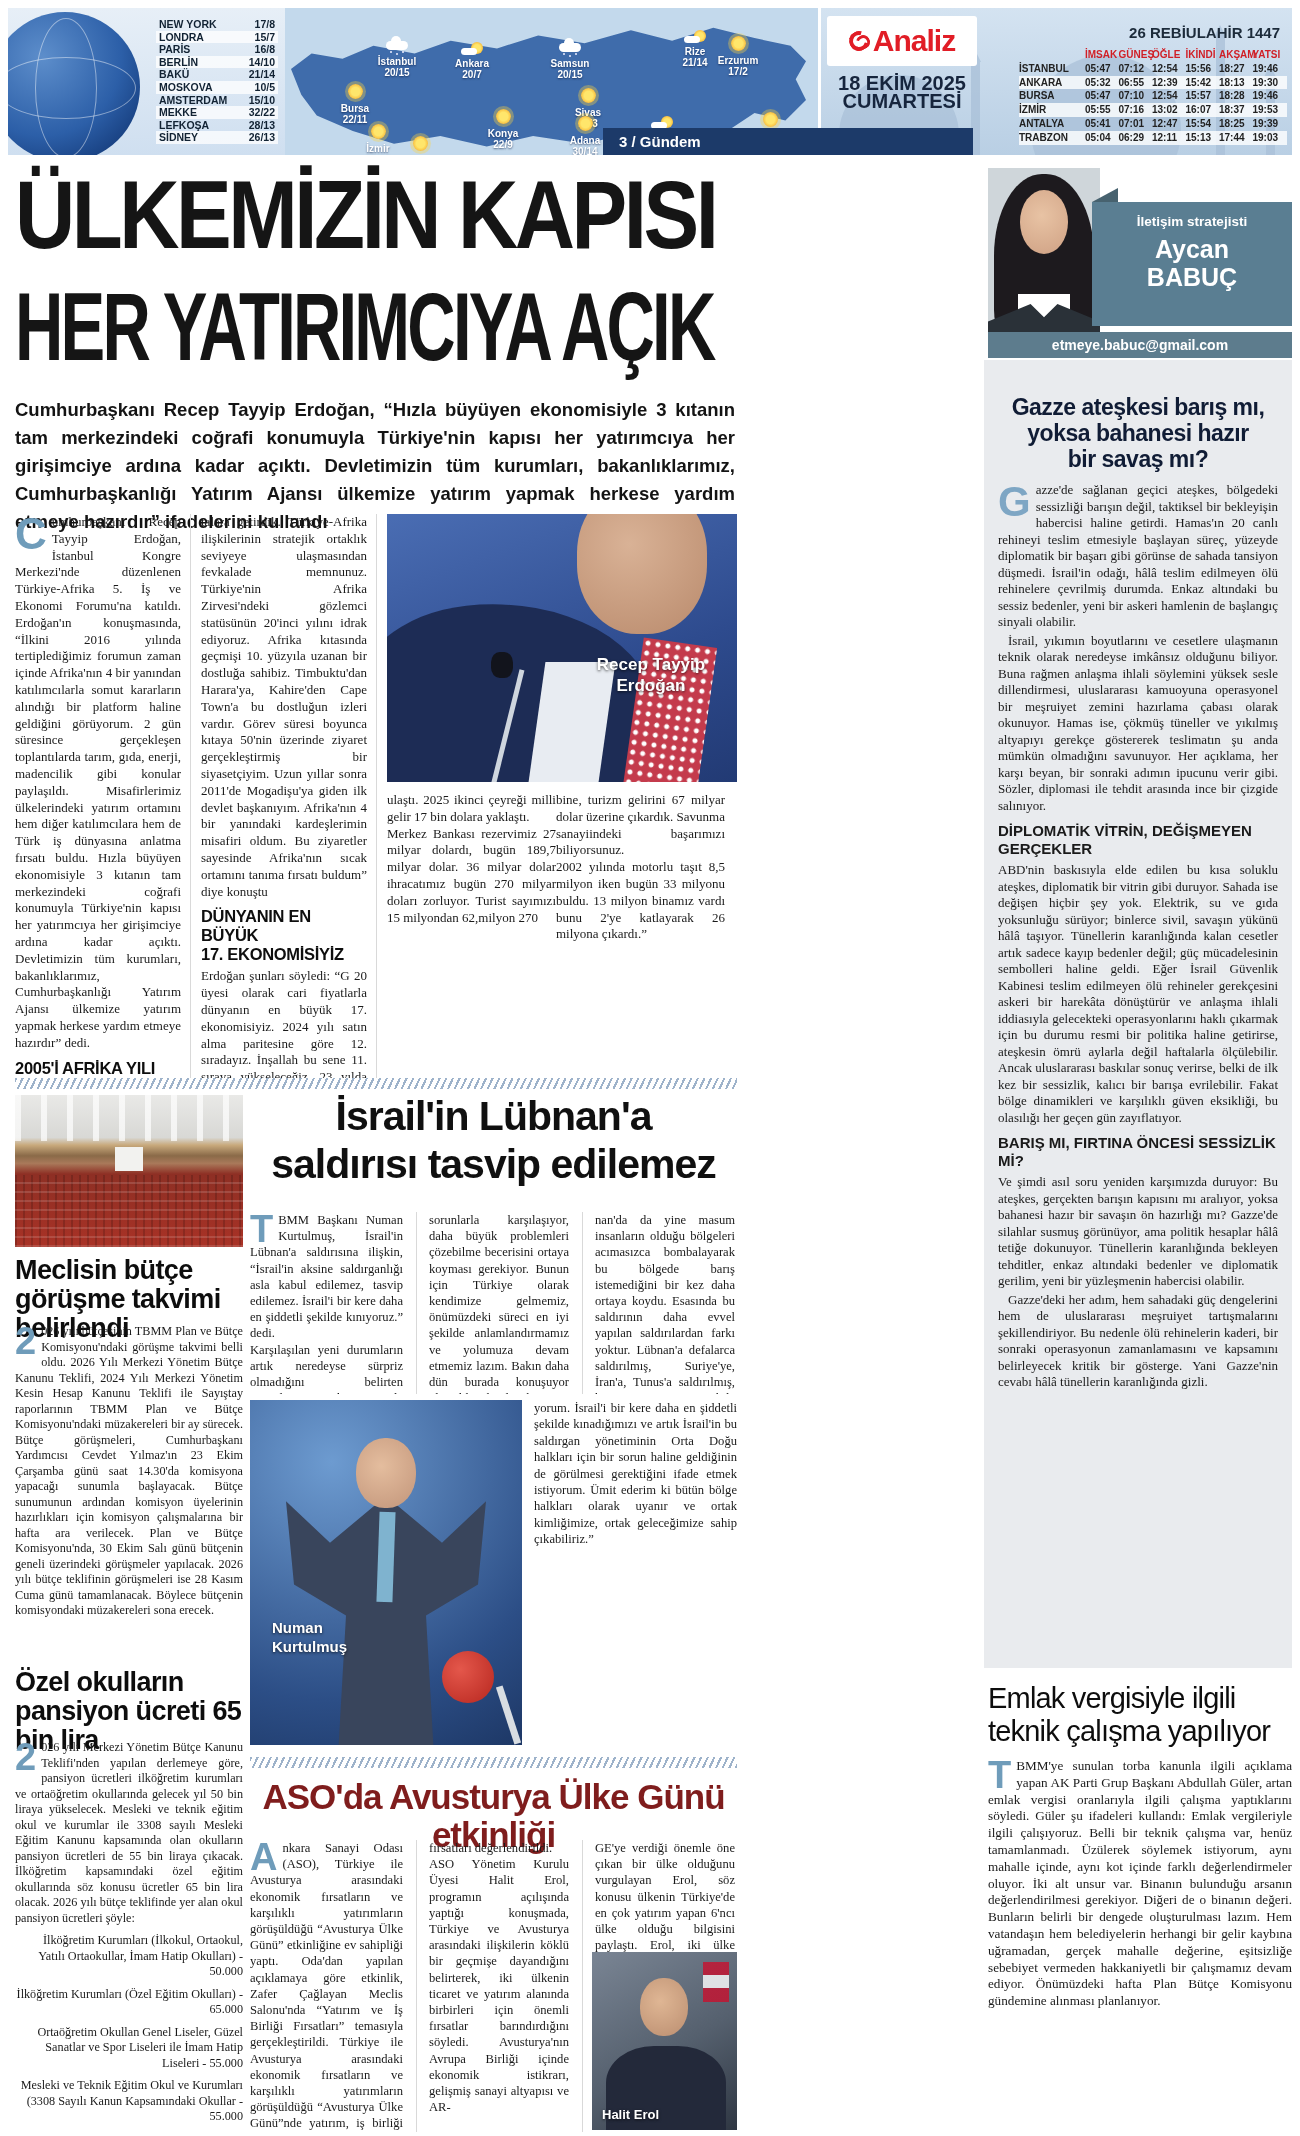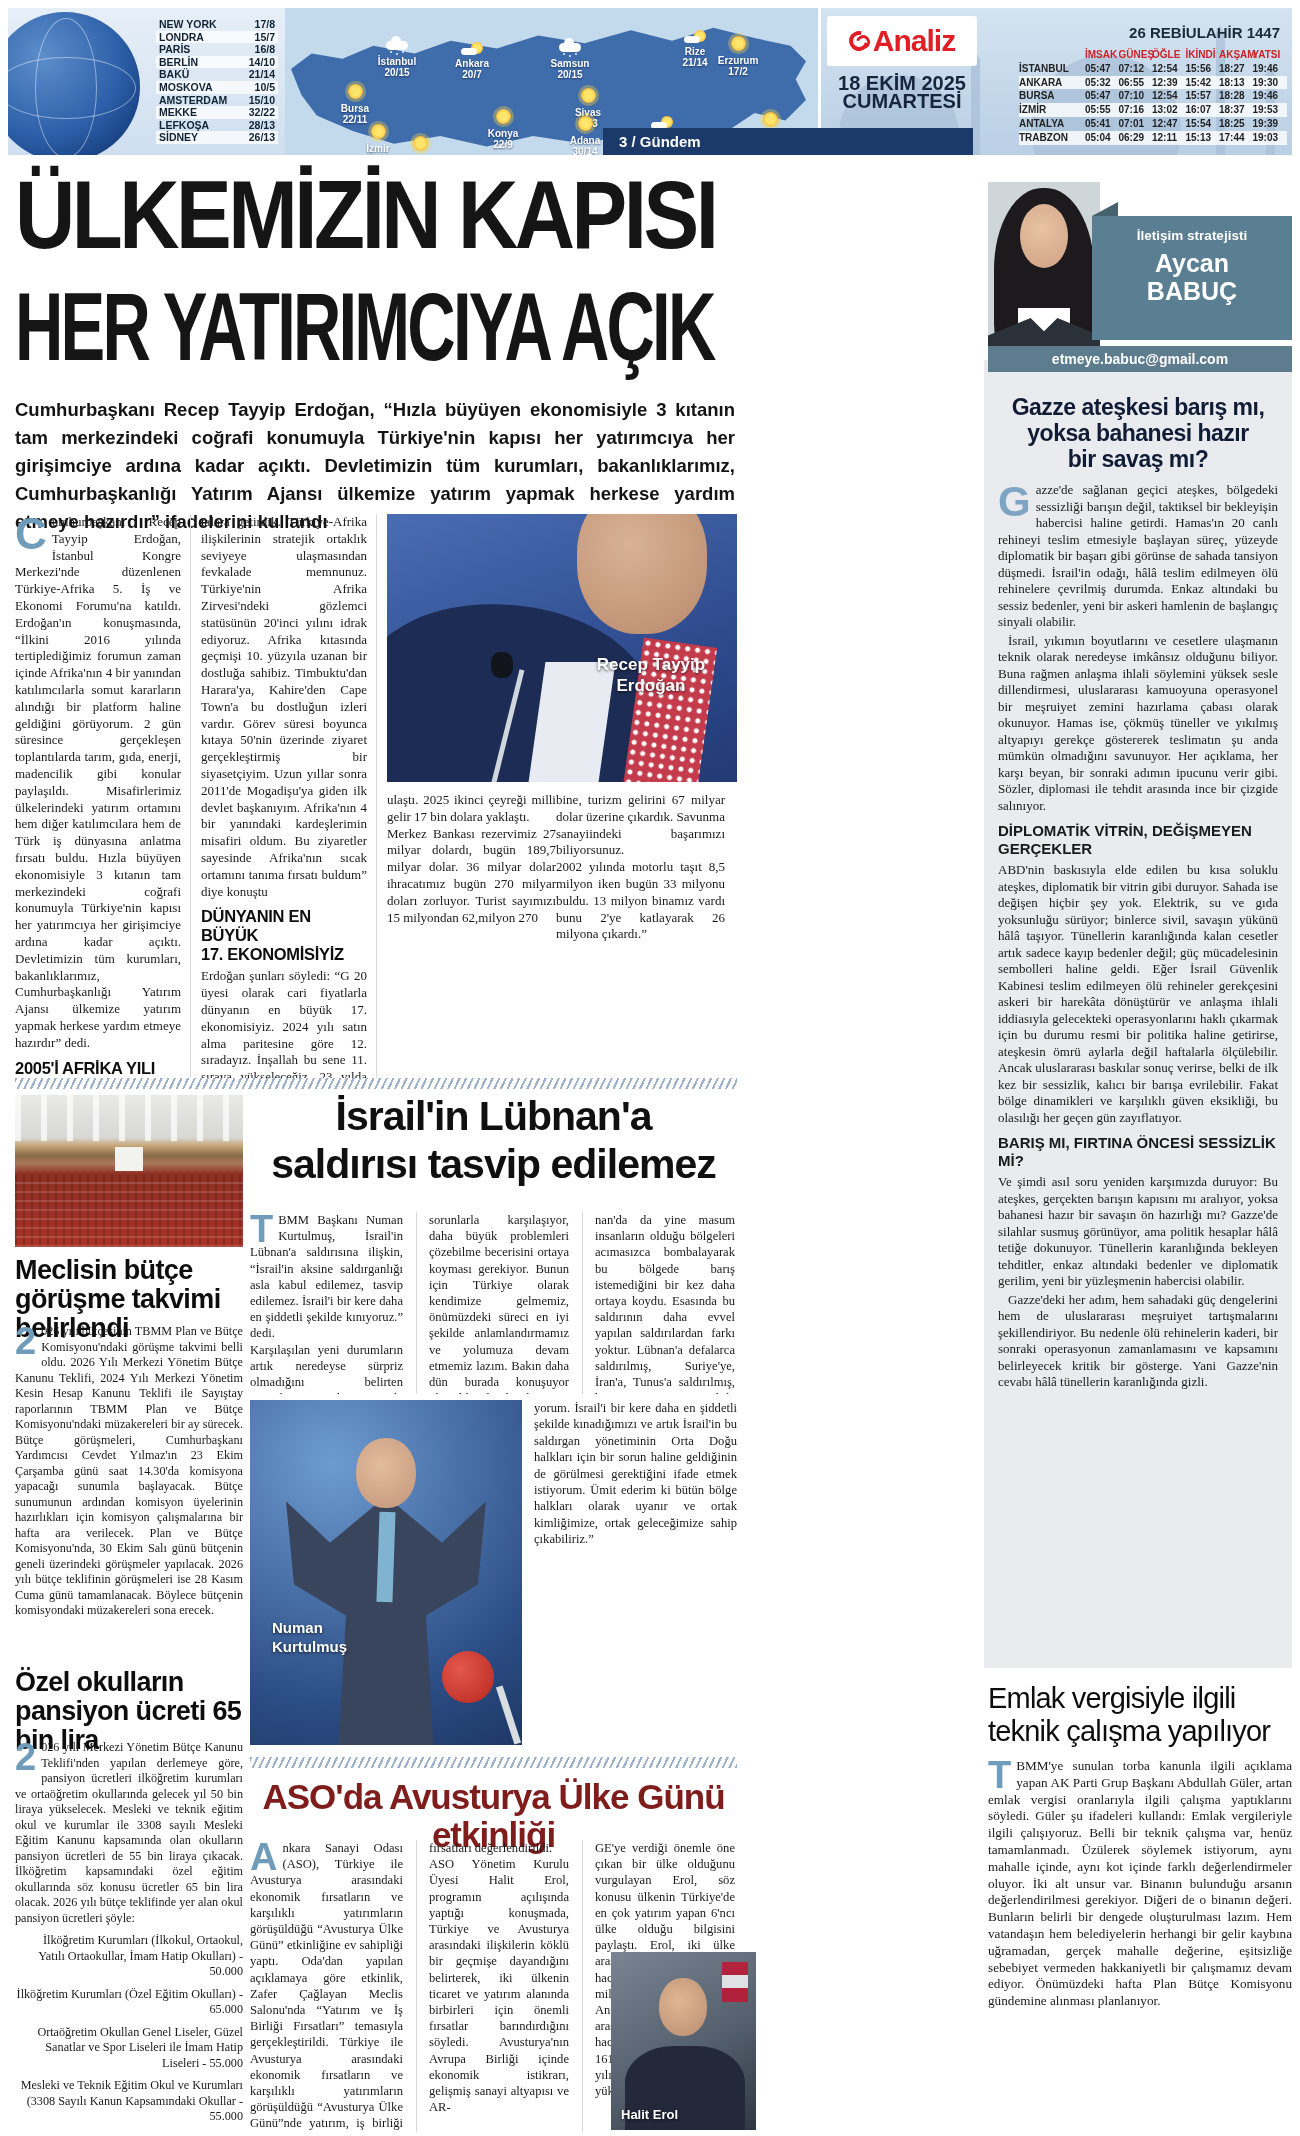--- a/index.html
+++ b/index.html
@@ -137,31 +137,31 @@
     background:radial-gradient(circle at 35% 35%,#e4574b,#b7271f);}
   .nk-micstem{position:absolute;right:10px;bottom:0;width:7px;height:60px;background:#d8dde2;transform:rotate(-18deg);}
   .nk-cap{left:22px;top:218px;font-size:15px;line-height:19px;text-align:left;}
   .isr-sidecol{position:absolute;left:534px;top:1400px;width:203px;height:345px;overflow:hidden;
     font-size:12.6px;line-height:16.4px;}
   .h-aso{position:absolute;left:250px;top:1778px;width:487px;text-align:center;font-weight:800;
     font-size:35px;line-height:38px;letter-spacing:-1px;color:#7f1d1d;}
   .aso-cols{position:absolute;left:250px;top:1840px;width:487px;height:292px;display:flex;gap:13px;overflow:hidden;}
   .aso-cols .icol{width:153px;font-size:12.6px;line-height:16.2px;}
   .photo-erol{position:absolute;left:592px;top:1952px;width:145px;height:178px;overflow:hidden;z-index:4;
-    background:linear-gradient(150deg,#7a8594 0%,#55606e 55%,#2f3743 100%);margin-left:19px;}
+    background:linear-gradient(150deg,#7a8594 0%,#55606e 55%,#2f3743 100%);}
   .he-suit{position:absolute;left:14px;bottom:-8px;width:120px;height:92px;background:#23293a;border-radius:40% 40% 0 0;}
   .he-head{position:absolute;left:48px;top:26px;width:48px;height:58px;border-radius:48%;
     background:radial-gradient(circle at 42% 40%,#dfb694,#bb8e70);}
   .he-flag{position:absolute;right:8px;top:10px;width:26px;height:40px;
     background:linear-gradient(180deg,#c8102e 33%,#fff 33% 66%,#c8102e 66%);opacity:.8;}
   .he-cap{left:10px;bottom:8px;font-size:13px;}
 
   
   .colbg{position:absolute;left:984px;top:360px;width:308px;height:1308px;background:#e9ebee;}
-  .authorbox{position:absolute;left:988px;top:174px;width:256px;height:200px;z-index:2;}
+  .authorbox{position:absolute;left:988px;top:160px;width:256px;height:200px;z-index:2;}
   .ab-photo{position:absolute;left:0;top:8px;width:112px;height:164px;background:#cfd6da;overflow:hidden;}
   .ab-hair{position:absolute;left:6px;top:6px;width:100px;height:170px;border-radius:48% 48% 20% 20%;background:#1d1a1e;}
   .ab-face{position:absolute;left:32px;top:22px;width:48px;height:64px;border-radius:50%;
     background:radial-gradient(circle at 45% 40%,#e8c3a4,#cfa184);}
   .ab-shirt{position:absolute;left:30px;bottom:-2px;width:52px;height:40px;background:#fff;}
   .ab-blazer{position:absolute;left:0px;bottom:-16px;width:112px;height:44px;background:#2a3138;
     clip-path:polygon(0 40%,38% 0,50% 30%,62% 0,100% 40%,100% 100%,0 100%);}
   .ab-panel{position:absolute;left:104px;top:42px;width:200px;height:124px;background:#5a7e92;color:#fff;
     text-align:center;padding-top:12px;}
   .ab-panel:before{content:"";position:absolute;left:0;top:-14px;border-left:26px solid transparent;

